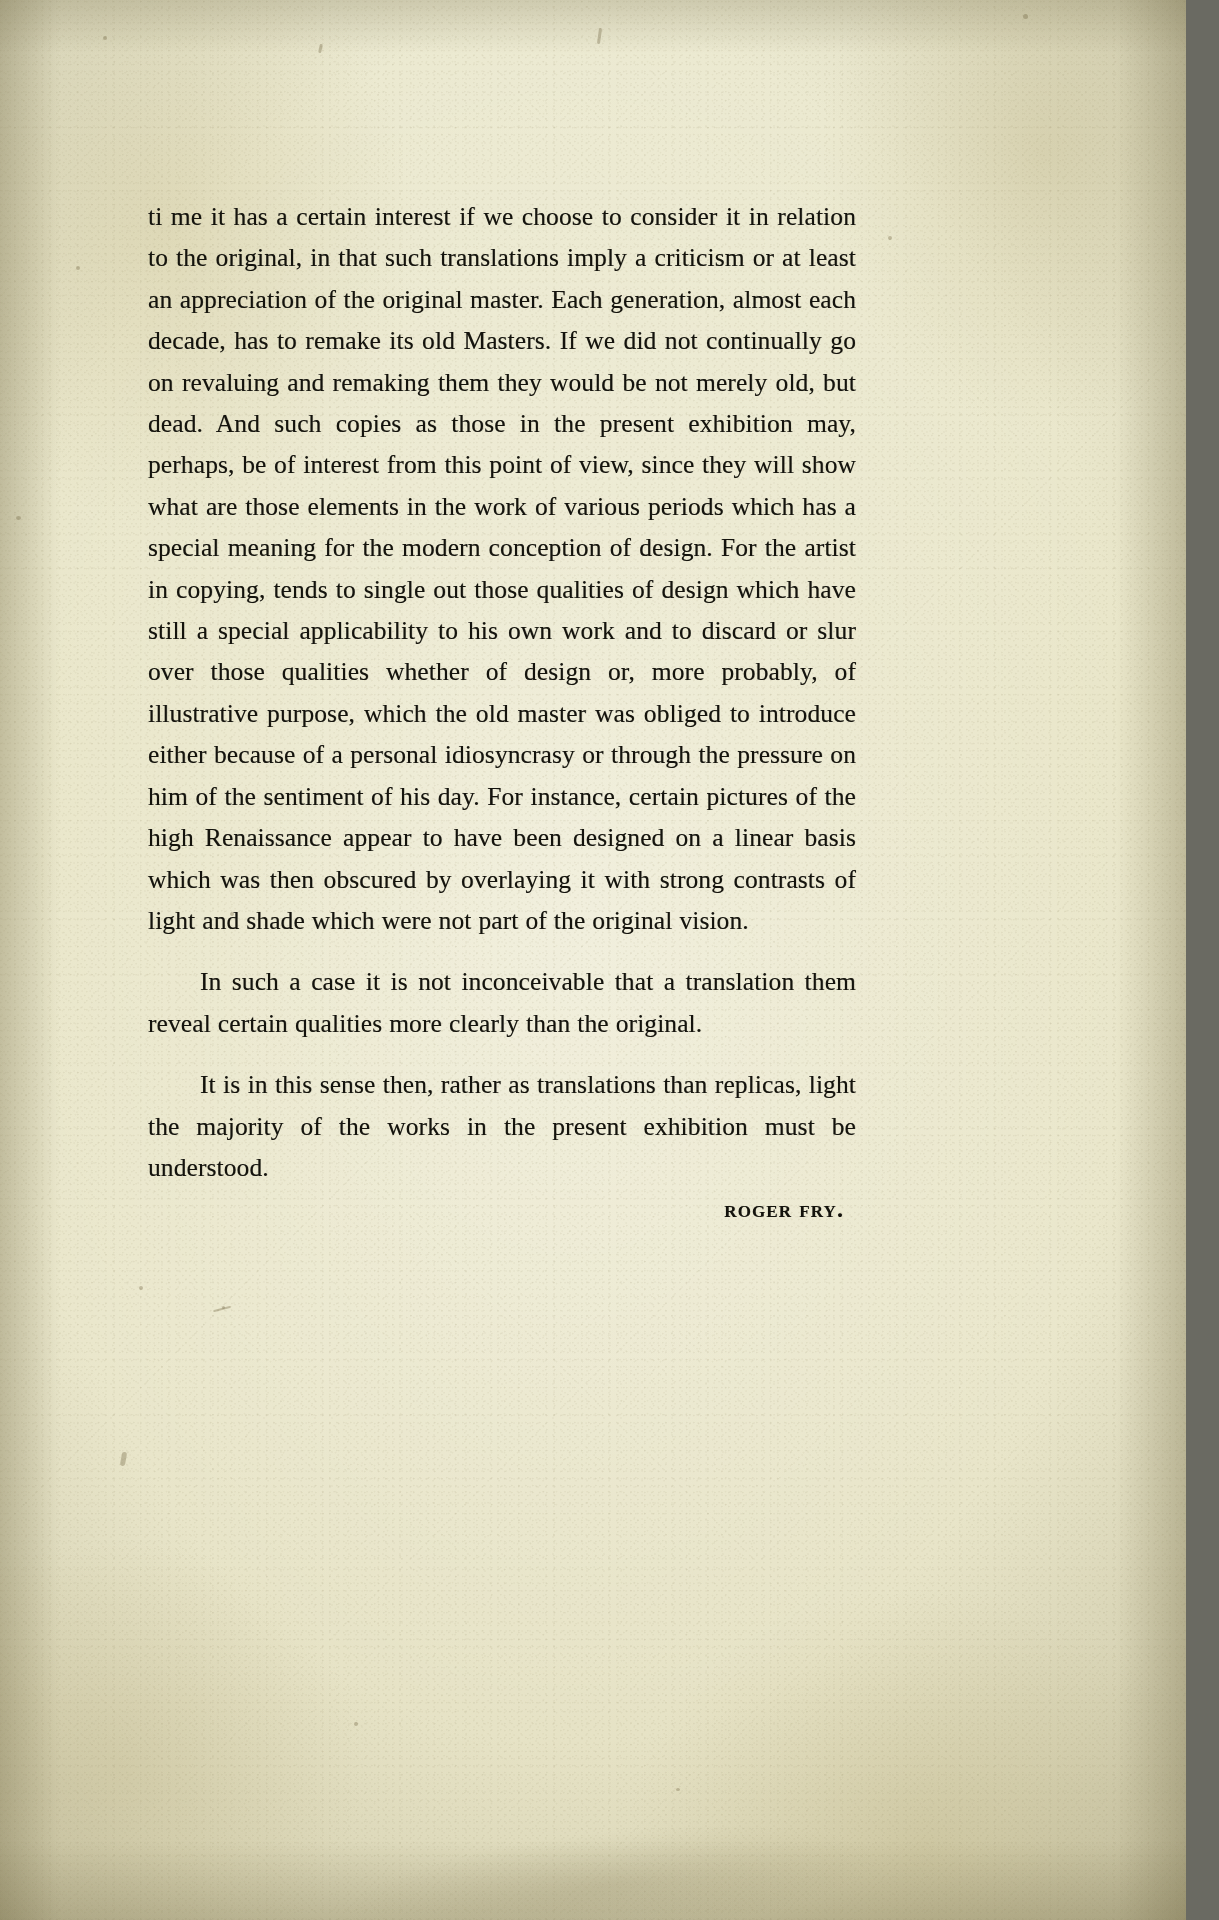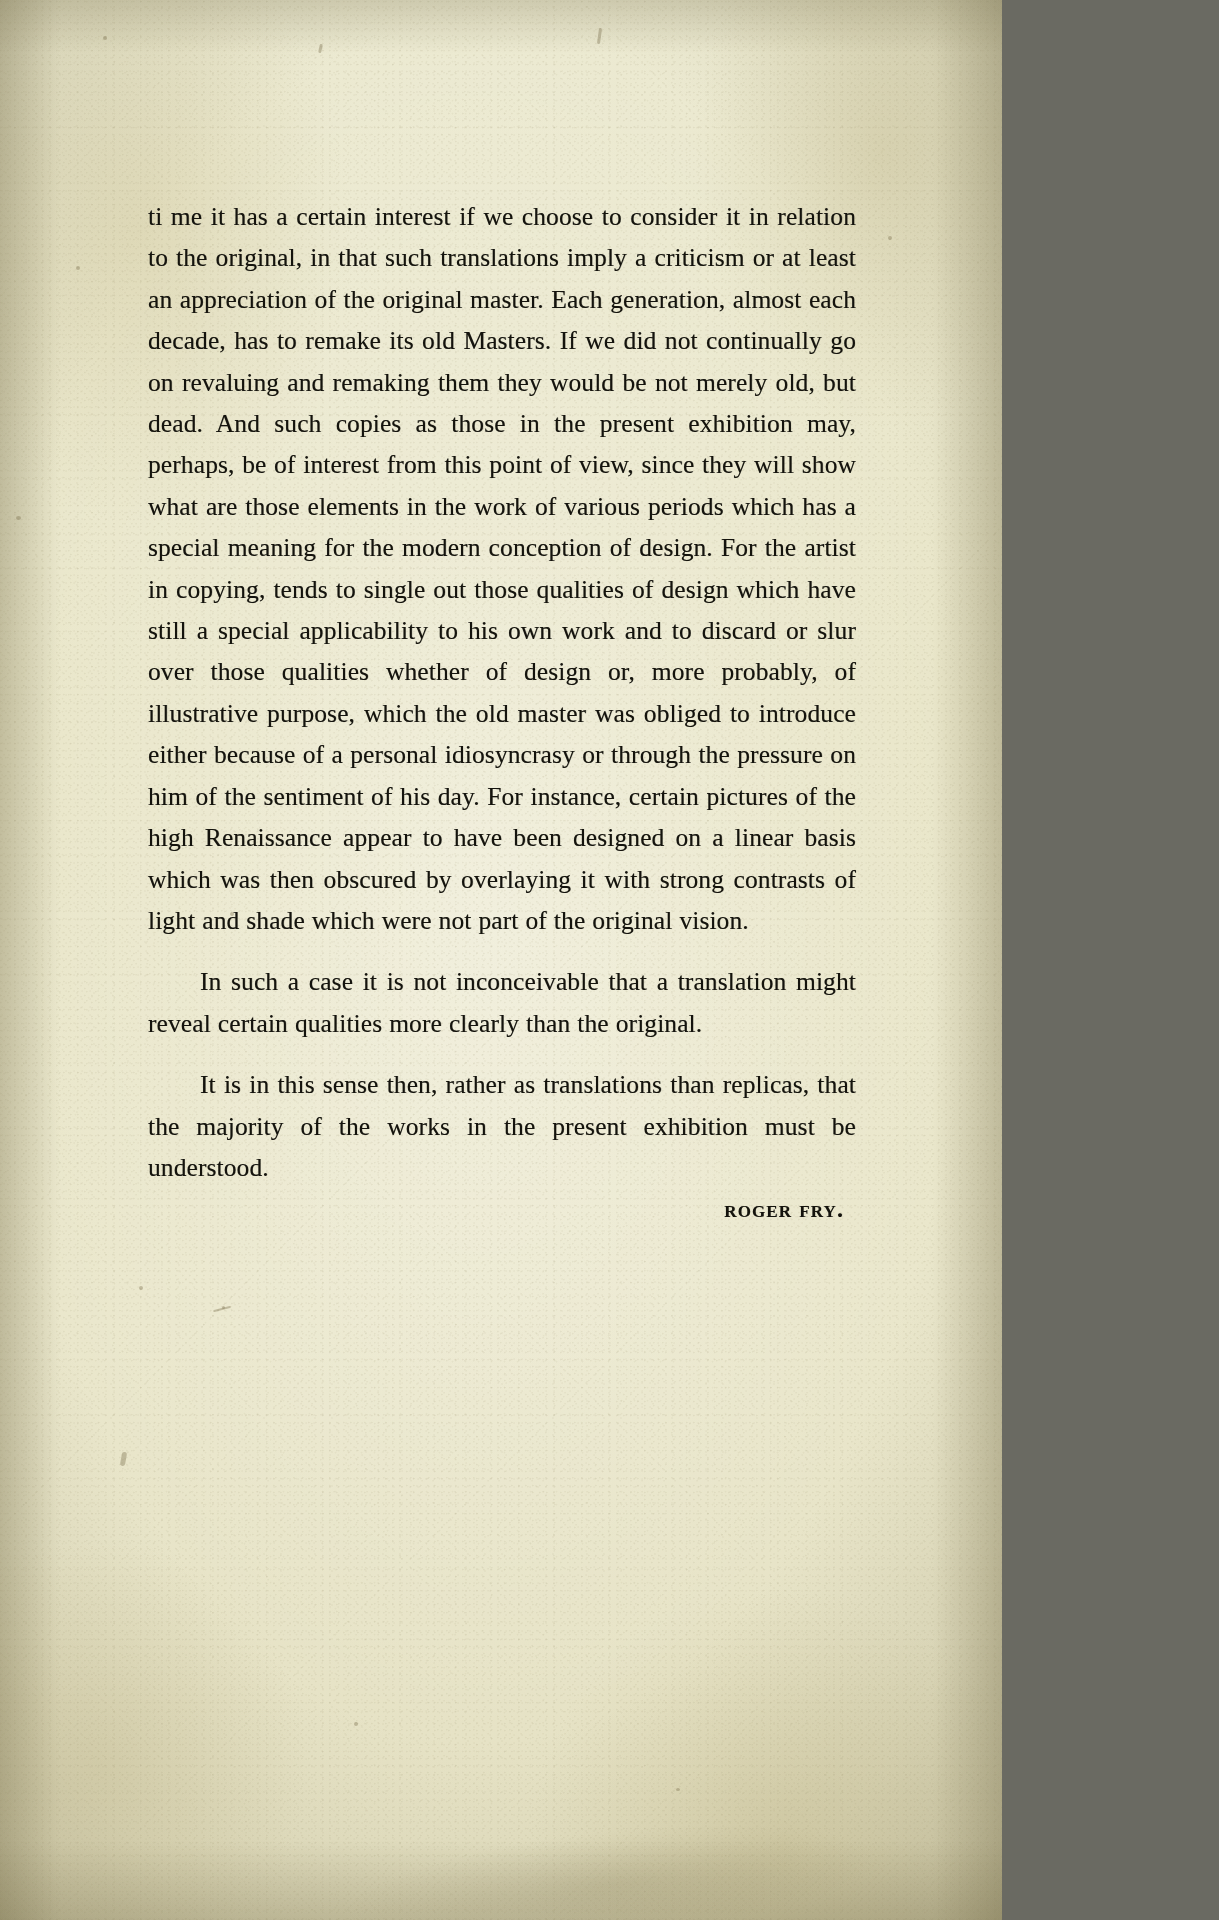--- a/index.html
+++ b/index.html
@@ -4,21 +4,21 @@
 <title>Scanned page</title>
 <style>
   html, body {
     margin: 0;
     padding: 0;
     background: #6a6a62;
   }
 
   .page {
     position: relative;
-    width: 1002px;
+    width: 1186px;
     height: 1920px;
     overflow: hidden;
     background-color: #eae7cd;
     background-image:
       
       radial-gradient(ellipse 78% 72% at 48% 46%,
         rgba(255,255,255,0.30) 0%,
         rgba(255,255,255,0.10) 42%,
         rgba(120,112,70,0.00) 62%,
         rgba(120,112,70,0.13) 82%,
@@ -155,22 +155,22 @@
   <div class="speck" style="left:222px;  top:1306px; width:3px; height:3px;"></div>
   <div class="speck" style="left:213px;  top:1308px; width:18px; height:2px; border-radius:1px; transform:rotate(-14deg);"></div>
   <div class="speck" style="left:121px;  top:1452px; width:5px; height:14px; border-radius:3px; transform:rotate(10deg);"></div>
   <div class="speck" style="left:354px;  top:1722px; width:4px; height:4px;"></div>
   <div class="speck" style="left:676px;  top:1788px; width:4px; height:3px;"></div>
 
   <div class="text-block">
 
     <p class="para">ti me it has a certain interest if we choose to consider it in relation to the original, in that such translations imply a criticism or at least an appreciation of the original master.   Each generation, almost each decade, has to remake its old Masters.   If we did not continually go on revaluing and remaking them they would be not merely old, but dead.   And such copies as those in the present exhibition may, perhaps, be of interest from this point of view, since they will show what are those elements in the work of various periods which has a special meaning for the modern conception of design.   For the artist in copying, tends to single out those qualities of design which have still a special applicability to his own work and to discard or slur over those qualities whether of design or, more probably, of illustrative purpose, which the old master was obliged to introduce either because of a personal idiosyncrasy or through the pressure on him of the sentiment of his day.   For instance, certain pictures of the high Renaissance appear to have been designed on a linear basis which was then obscured by overlaying it with strong contrasts of light and shade which were not part of the original vision.</p>
 
-    <p class="para indent">In such a case it is not inconceivable that a translation might reveal certain qualities more clearly than the original.</p>
+    <p class="para indent">In such a case it is not inconceivable that a translation them reveal certain qualities more clearly than the original.</p>
 
-    <p class="para indent">It is in this sense then, rather as translations than replicas, that the majority of the works in the present exhibition must be understood.</p>
+    <p class="para indent">It is in this sense then, rather as translations than replicas, light the majority of the works in the present exhibition must be understood.</p>
 
     <div class="signature-row">
       <span class="signature">Roger Fry.</span>
     </div>
 
   </div>
 </div>
 
 </body></html>

